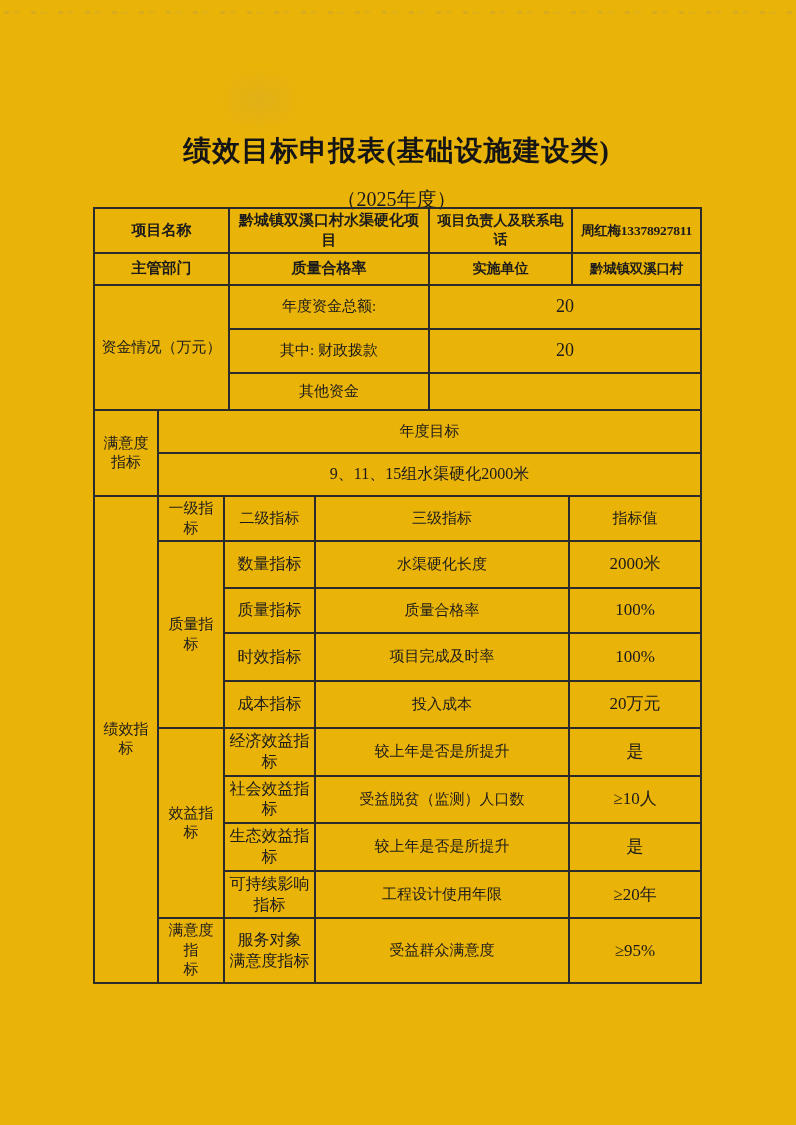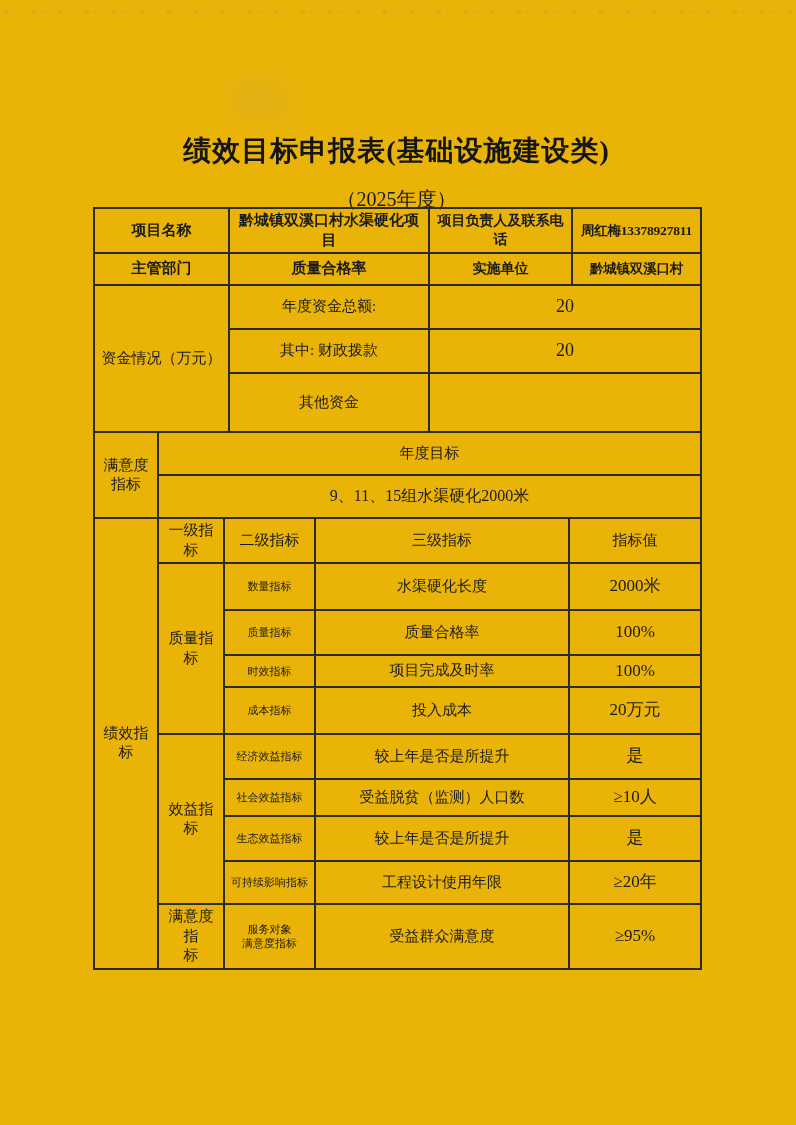--- a/index.html
+++ b/index.html
@@ -45,21 +45,21 @@
     border: 2px solid #2b2b2b;
     text-align: center; vertical-align: middle;
     padding: 2px 3px; line-height: 1.3;
     font-size: 15px; overflow: hidden;
   }
   .secA td { font-weight: bold; }
   .secA .c3 { font-size: 14px; }
   .secA .c4 { font-size: 13.5px; letter-spacing: -0.2px; }
   .amount { font-size: 18px; margin-top: 41px; }
   .goal-content { font-size: 16px; }
-  .lv2 { font-size: 11px; white-space: pre-line; }
+  .lv2 { font-size: 16px; white-space: pre-line; }
   .val { font-size: 17px; }
   .wrapcell { white-space: pre-line; }
 </style>
 </head>
 <body>
 
 <div class="page">
 
   <div class="scan-line-top"></div>
   <div class="scan-smudge"></div>
@@ -101,21 +101,21 @@
       <tbody>
           <tr style="height:44px">
         <td rowspan="3">资金情况（万元）</td>
         <td>年度资金总额:</td>
         <td class="amount">20</td>
       </tr>
       <tr style="height:44px">
         <td>其中: 财政拨款</td>
         <td class="amount">20</td>
       </tr>
-      <tr style="height:59px">
+      <tr style="height:37px">
         <td>其他资金</td>
         <td class="amount"></td>
       </tr>
     </tbody>
       </table>
 
     <table>
       <colgroup>
           <col style="width:64px">
           <col style="width:543px">
@@ -151,21 +151,21 @@
         <td rowspan="4" class="wrapcell">质量指标</td>
         <td class="lv2">数量指标</td>
         <td>水渠硬化长度</td>
         <td class="val">2000米</td>
       </tr>
       <tr style="height:45px">
         <td class="lv2">质量指标</td>
         <td>质量合格率</td>
         <td class="val">100%</td>
       </tr>
-      <tr style="height:32px">
+      <tr style="height:48px">
         <td class="lv2">时效指标</td>
         <td>项目完成及时率</td>
         <td class="val">100%</td>
       </tr>
       <tr style="height:47px">
         <td class="lv2">成本指标</td>
         <td>投入成本</td>
         <td class="val">20万元</td>
       </tr>
       <tr style="height:45px">

